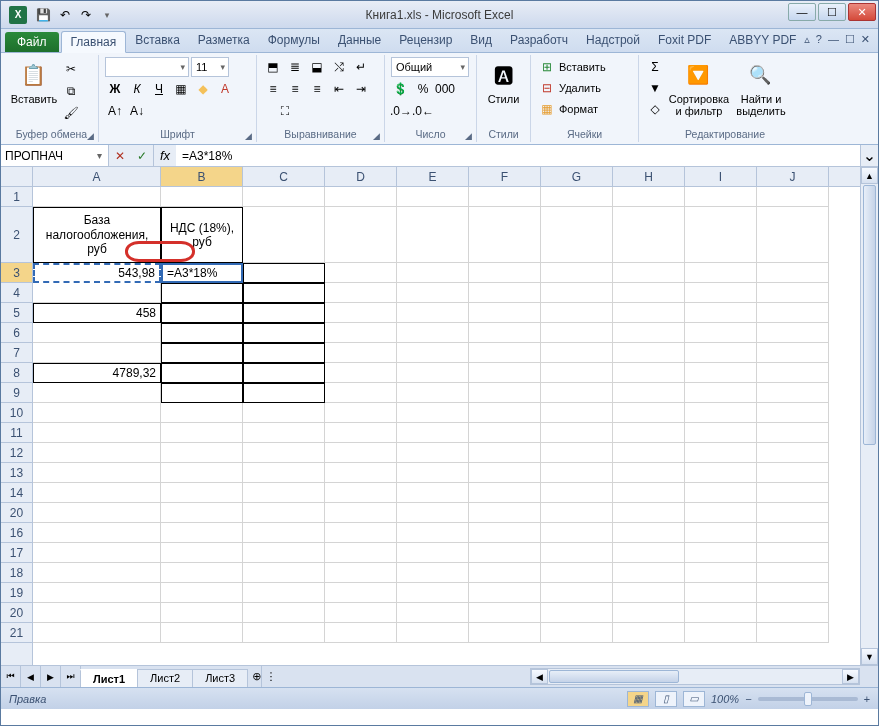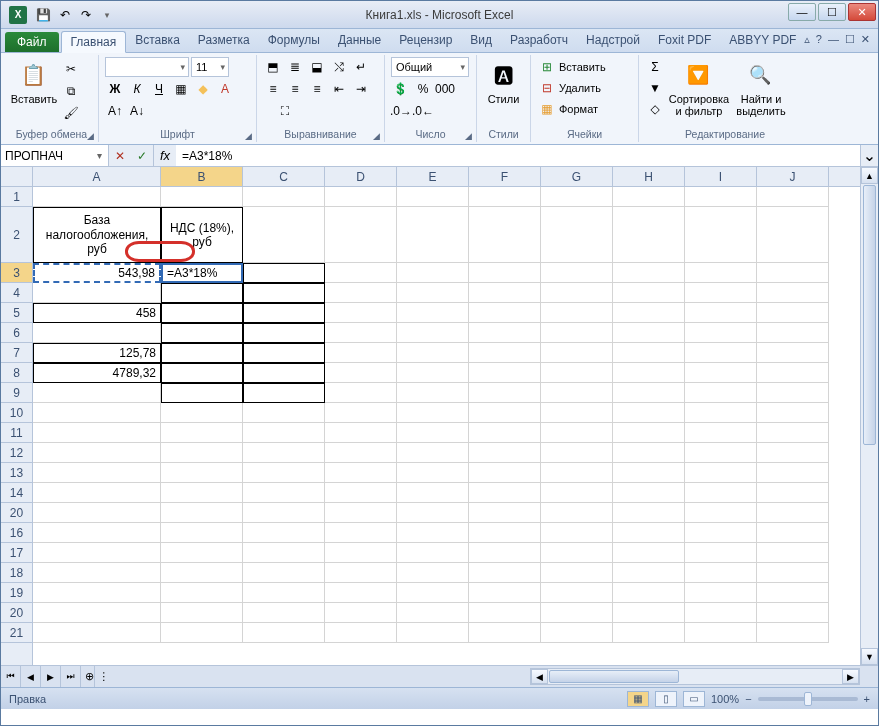--- a/index.html
+++ b/index.html
@@ -74,21 +74,21 @@
 .sheet-nav { display:flex; height:100%;}
 .sheet-nav span { width:20px; display:flex; align-items:center; justify-content:center; border-right:1px solid #b5c4da; cursor:pointer; font-size:9px;}
 .sheet-tab { padding: 2px 12px; background:#e7edf6; border:1px solid #b5c4da; border-bottom:none; margin-left:-1px; cursor:pointer; position:relative; top:1px;}
 .sheet-tab.active { background:#fff; font-weight:bold; border-top:2px solid #fff;}
 .hscroll { position:absolute; right:18px; height:17px; width:330px; background:#e7edf6; border:1px solid #b5c4da; bottom:2px; display:flex; align-items:center;}
 .hscroll .arrow { width:17px; height:100%; display:flex; align-items:center; justify-content:center; font-size:9px; background:linear-gradient(#f7faff,#d7e1f0); border:1px solid #b5c4da; cursor:pointer;}
 .hscroll .track { flex:1; position:relative; height:100%;}
 .hscroll .thumb { position:absolute; top:1px; bottom:1px; background:linear-gradient(#e7eef8,#c5d3e8); border:1px solid #9db6d6; border-radius:2px;}
 
 
-.status { height:22px; background:linear-gradient(#d6e1f1,#c2d1e7); border-top:1px solid #9db6d6; display:flex; align-items:center; font-size:11px; padding:0 8px; justify-content:space-between; color:#3b5172;}
+.status { height:22px; background:linear-gradient(#d6e1f1,#c2d1e7); border-top:1px solid #9db6d6; display:flex; align-items:center; font-size:11px; padding:0 8px; justify-content:space-between; color:#3b5172;font-style:italic;}
 .status-right { display:flex; align-items:center; gap:6px;}
 .view-btn { width:22px; height:16px; border:1px solid #9db6d6; background:#eef3fb; display:flex; align-items:center; justify-content:center; cursor:pointer; font-size:10px;}
 .view-btn.active { background:#f4d58a;}
 .zoom-slider { width:100px; height:4px; background:#a9bad4; position:relative; border-radius:2px;}
 .zoom-slider .h { position:absolute; width:8px; height:14px; background:#eef3fb; border:1px solid #9db6d6; top:-5px; left:46px; border-radius:2px;}
 </style>
 </head>
 <body>
 
 <div class="titlebar">
@@ -526,21 +526,20 @@
       <div class="cell data num ref-cell" style="left: 0px; top: 76px; width: 128px; height: 20px;">543,98</div>
       <div class="cell data edit-cell" style="left: 128px; top: 76px; width: 82px; height: 20px; justify-content: flex-start;">=A3*18%</div>
       <div class="cell data" style="left: 210px; top: 76px; width: 82px; height: 20px;"></div>
       <div class="cell data" style="left: 128px; top: 96px; width: 82px; height: 20px;"></div>
       <div class="cell data" style="left: 210px; top: 96px; width: 82px; height: 20px;"></div>
       <div class="cell data num" style="left: 0px; top: 116px; width: 128px; height: 20px;">458</div>
       <div class="cell data" style="left: 128px; top: 116px; width: 82px; height: 20px;"></div>
       <div class="cell data" style="left: 210px; top: 116px; width: 82px; height: 20px;"></div>
       <div class="cell data" style="left: 128px; top: 136px; width: 82px; height: 20px;"></div>
       <div class="cell data" style="left: 210px; top: 136px; width: 82px; height: 20px;"></div>
-      <div class="cell data num" style="left: 0px; top: 156px; width: 128px; height: 20px;">125,78</div>
       <div class="cell data" style="left: 128px; top: 156px; width: 82px; height: 20px;"></div>
       <div class="cell data" style="left: 210px; top: 156px; width: 82px; height: 20px;"></div>
       <div class="cell data num" style="left: 0px; top: 176px; width: 128px; height: 20px;">4789,32</div>
       <div class="cell data" style="left: 128px; top: 176px; width: 82px; height: 20px;"></div>
       <div class="cell data" style="left: 210px; top: 176px; width: 82px; height: 20px;"></div>
       <div class="cell data" style="left: 128px; top: 196px; width: 82px; height: 20px;"></div>
       <div class="cell data" style="left: 210px; top: 196px; width: 82px; height: 20px;"></div>
     </div>
   <div class="vscroll">
     <div class="arrow" style="position:absolute;top:0;left:0;right:0;">▲</div>
@@ -550,20 +549,25 @@
   <div class="circle" style="left:124px; top:74px; width:70px; height:21px;"></div>
 </div>
 
 <div class="sheet-row">
   <div class="sheet-nav">
     <span>⏮</span>
     <span>◀</span>
     <span>▶</span>
     <span>⏭</span>
   </div>
+  <div id="sheets" style="display:flex;">
+      <div class="sheet-tab active">Лист1</div>
+      <div class="sheet-tab">Лист2</div>
+      <div class="sheet-tab">Лист3</div>
+    </div>
   <span style="margin-left:4px; cursor:pointer;">⊕</span>
   <div class="hscroll">
     <div class="arrow">◀</div>
     <div class="track">
         <div class="thumb" style="left:1px; width:130px;"></div>
       </div>
     <div class="arrow">▶</div>
   </div>
   <div style="width:18px;height:100%;border-left:1px solid #b5c4da;display:flex;align-items:center;justify-content:center;">⋮</div>
 </div>

